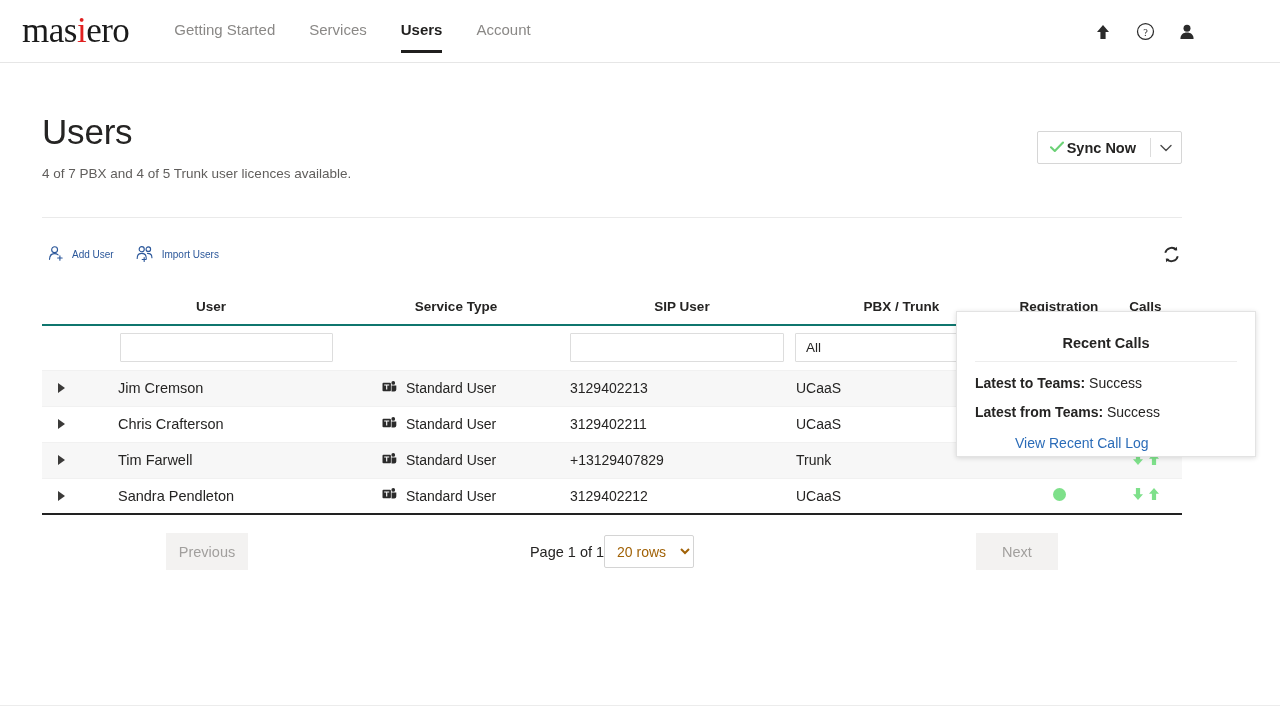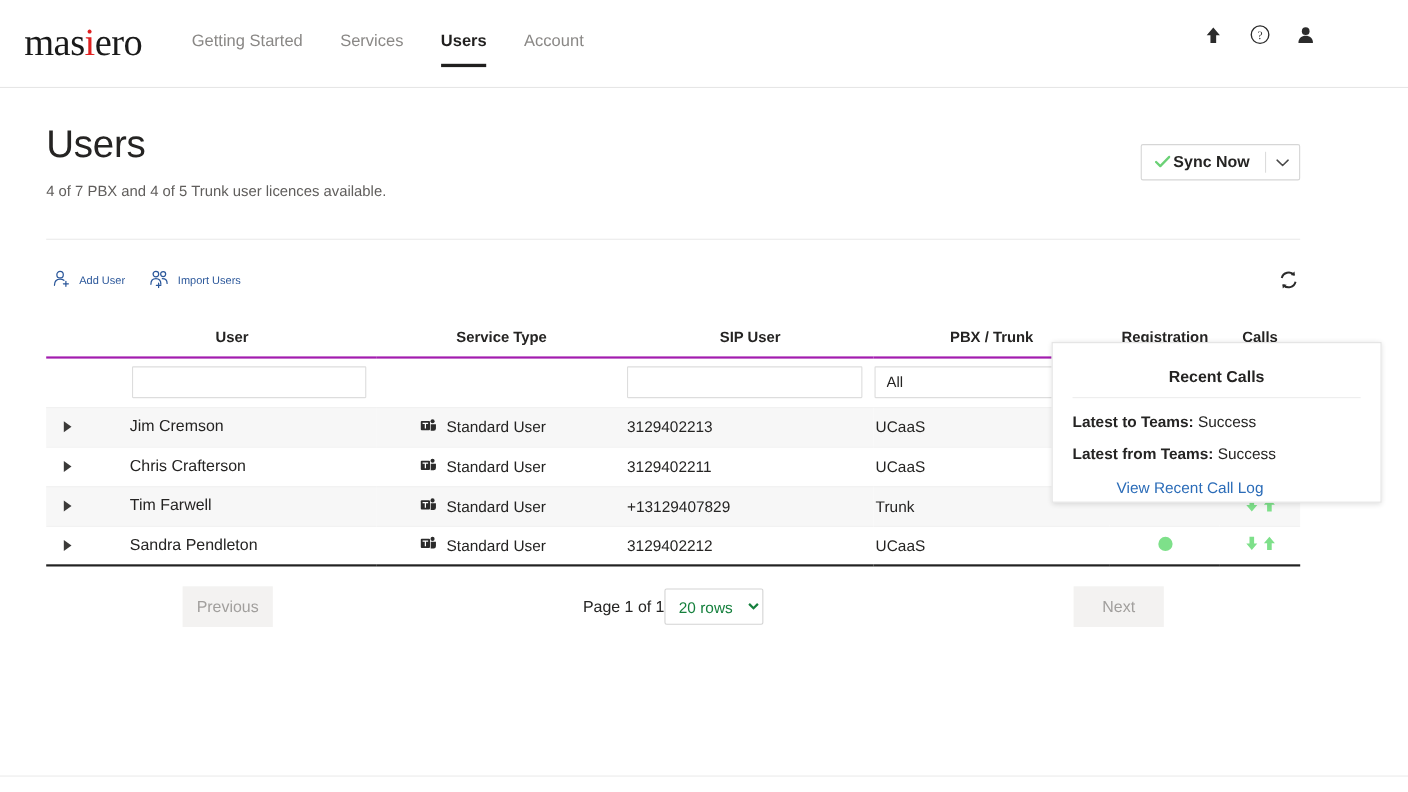--- a/index.html
+++ b/index.html
@@ -8,21 +8,21 @@
     width: 1280px; height: 720px;
     background: #ffffff;
     font-family: "Liberation Sans", sans-serif;
     color: #252423;
     overflow: hidden;
   }
 
   
   .topbar {
     position: absolute; left: 0; top: 0;
-    width: 1280px; height: 80px;
+    width: 1280px; height: 63px;
     background: #ffffff;
     border-bottom: 1px solid #e6e6e6;
     display: flex; align-items: center;
   }
   .logo {
     margin-left: 22px;
     font-family: "Liberation Serif", serif;
     font-size: 35px;
     letter-spacing: -0.5px;
     color: #1a1a1a;
@@ -119,21 +119,21 @@
   
   .tbl {
     position: absolute; left: 42px; top: 236px; width: 1140px;
     border-collapse: collapse;
     font-size: 14px;
     table-layout: fixed;
   }
   .tbl th {
     font-size: 13.5px; font-weight: bold; color: #252423;
     padding: 0 0 10px 0; text-align: center;
-    border-bottom: 2px solid #a21caf;
+    border-bottom: 2px solid #0f766e;
     white-space: nowrap;
   }
   .tbl td {
     padding: 0; height: 36px; vertical-align: middle;
     border-bottom: 1px solid #f1f1f1;
     color: #252423;
   }
   .col-exp   { width: 38px; }
   .col-user  { width: 262px; }
   .col-svc   { width: 228px; }
@@ -197,21 +197,21 @@
     cursor: default;
   }
   .pg-prev { margin-left: 124px; }
   .pg-mid { flex: 1; display: flex; align-items: center; justify-content: center; }
   .pg-label { font-size: 14.5px; color: #252423; white-space: nowrap; }
   .rows-select {
     width: 90px; height: 33px;
     border: 1px solid #d4d4d4; border-radius: 2px;
     background: #fff;
     font-family: "Liberation Sans", sans-serif;
-    font-size: 14px; color: #15803d;
+    font-size: 14px; color: #a16207;
     padding-left: 8px;
   }
   .pg-next { margin-right: 124px; }
 
   .footer-hr {
     position: absolute; left: 0; top: 642px; width: 1280px;
     height: 1px; background: #ececec;
   }
 
   

